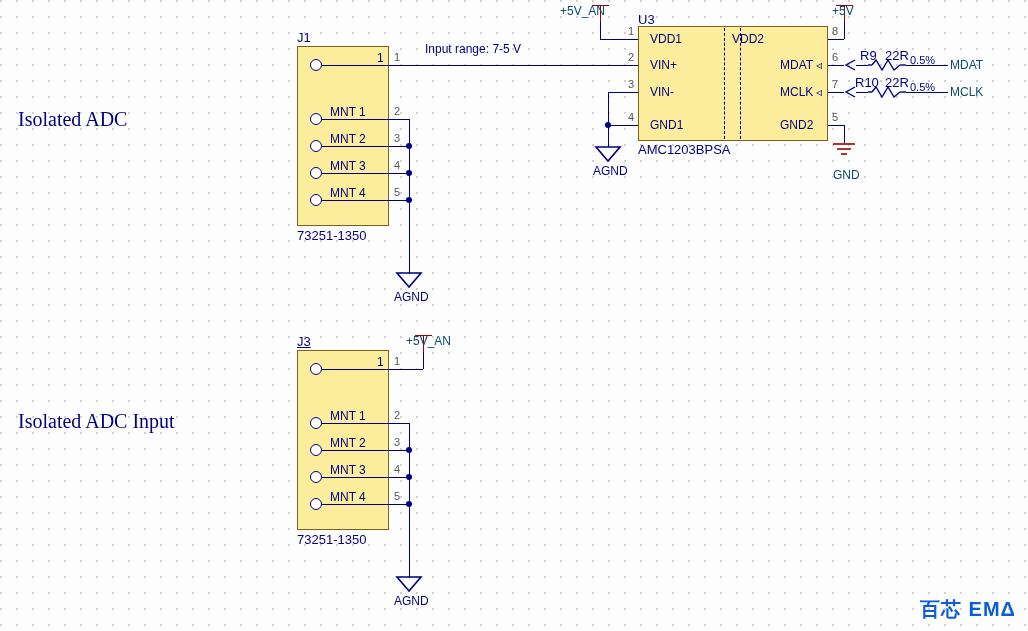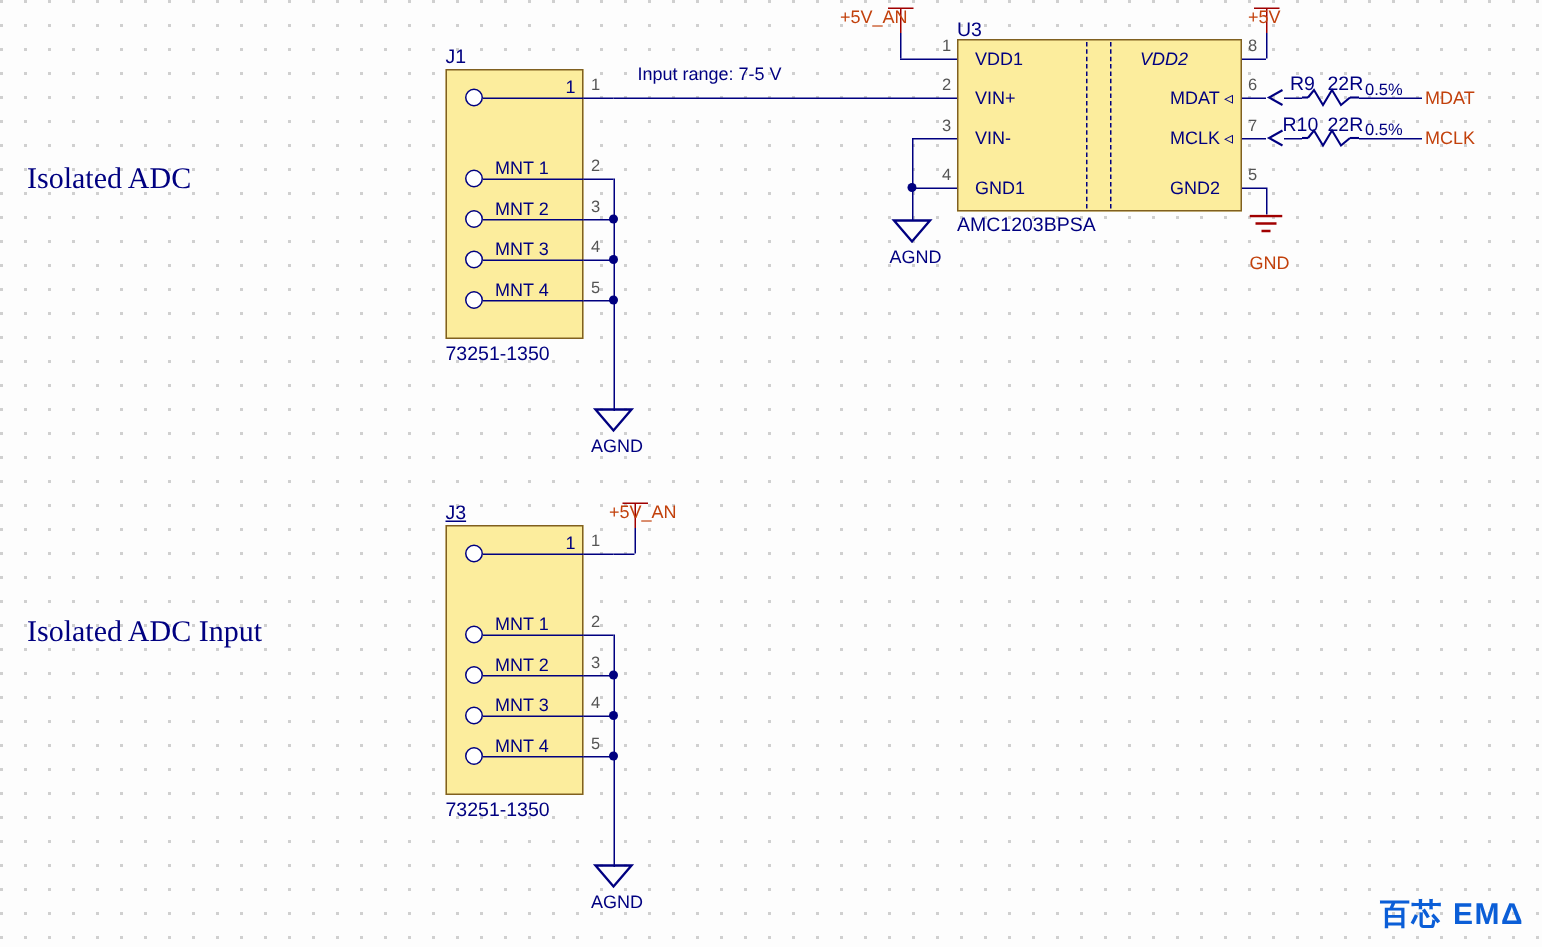--- a/index.html
+++ b/index.html
@@ -11,21 +11,21 @@
     background-image:radial-gradient(circle at 1px 1px,#d0d0d0 1px,transparent 1px);
     background-size:16px 16px;
     font-family:"Arial","Helvetica",sans-serif;
     font-size:12px;
     color:#000;
     position:relative;
   }
   .abs{position:absolute;}
   .title{font-family:"Times New Roman",serif;font-size:20px;color:#000080;}
   .refdes{font-size:13px;color:#000080;}
-  .netlabel{font-size:12px;color:#c2410c;}
+  .netlabel{font-size:12px;color:#0c4a6e;}
   .pinnum{font-size:11px;color:#555;}
   .pinname{font-size:12px;color:#000080;}
   .annot{font-size:12px;color:#000080;}
   
   .compbody{background:#fced9d;border:1px solid #806020;box-sizing:border-box;}
   
   .wireH{position:absolute;height:0;border-top:1.5px solid #000080;}
   .wireV{position:absolute;width:0;border-left:1.5px solid #000080;}
   .dashedV{position:absolute;width:0;border-left:1.5px dashed #000080;}
   
@@ -107,21 +107,21 @@
 <div class="abs compbody" style="left:638px;top:26px;width:190px;height:115px;"></div>
 
 <div class="dashedV" style="left:724px;top:28px;height:111px;"></div>
 <div class="dashedV" style="left:740px;top:28px;height:111px;"></div>
 
 <span class="abs pinname" style="left:650px;top:32px;">VDD1</span>
 <span class="abs pinname" style="left:650px;top:58px;">VIN+</span>
 <span class="abs pinname" style="left:650px;top:85px;">VIN-</span>
 <span class="abs pinname" style="left:650px;top:118px;">GND1</span>
 
-<span class="abs pinname" style="left:760px;top:32px;font-style:italic;">VDD2</span>
+<span class="abs pinname" style="left:732px;top:32px;">VDD2</span>
 <span class="abs pinname" style="left:780px;top:58px;">MDAT</span>
 <span class="abs pinname" style="left:780px;top:85px;">MCLK</span>
 <span class="abs pinname" style="left:780px;top:118px;">GND2</span>
 
 <div class="wireH" style="left:622px;top:39px;width:16px;"></div>
 <span class="abs pinnum" style="left:628px;top:25px;">1</span>
 <div class="wireH" style="left:622px;top:65px;width:16px;"></div>
 <span class="abs pinnum" style="left:628px;top:51px;">2</span>
 <div class="wireH" style="left:622px;top:92px;width:16px;"></div>
 <span class="abs pinnum" style="left:628px;top:78px;">3</span>

